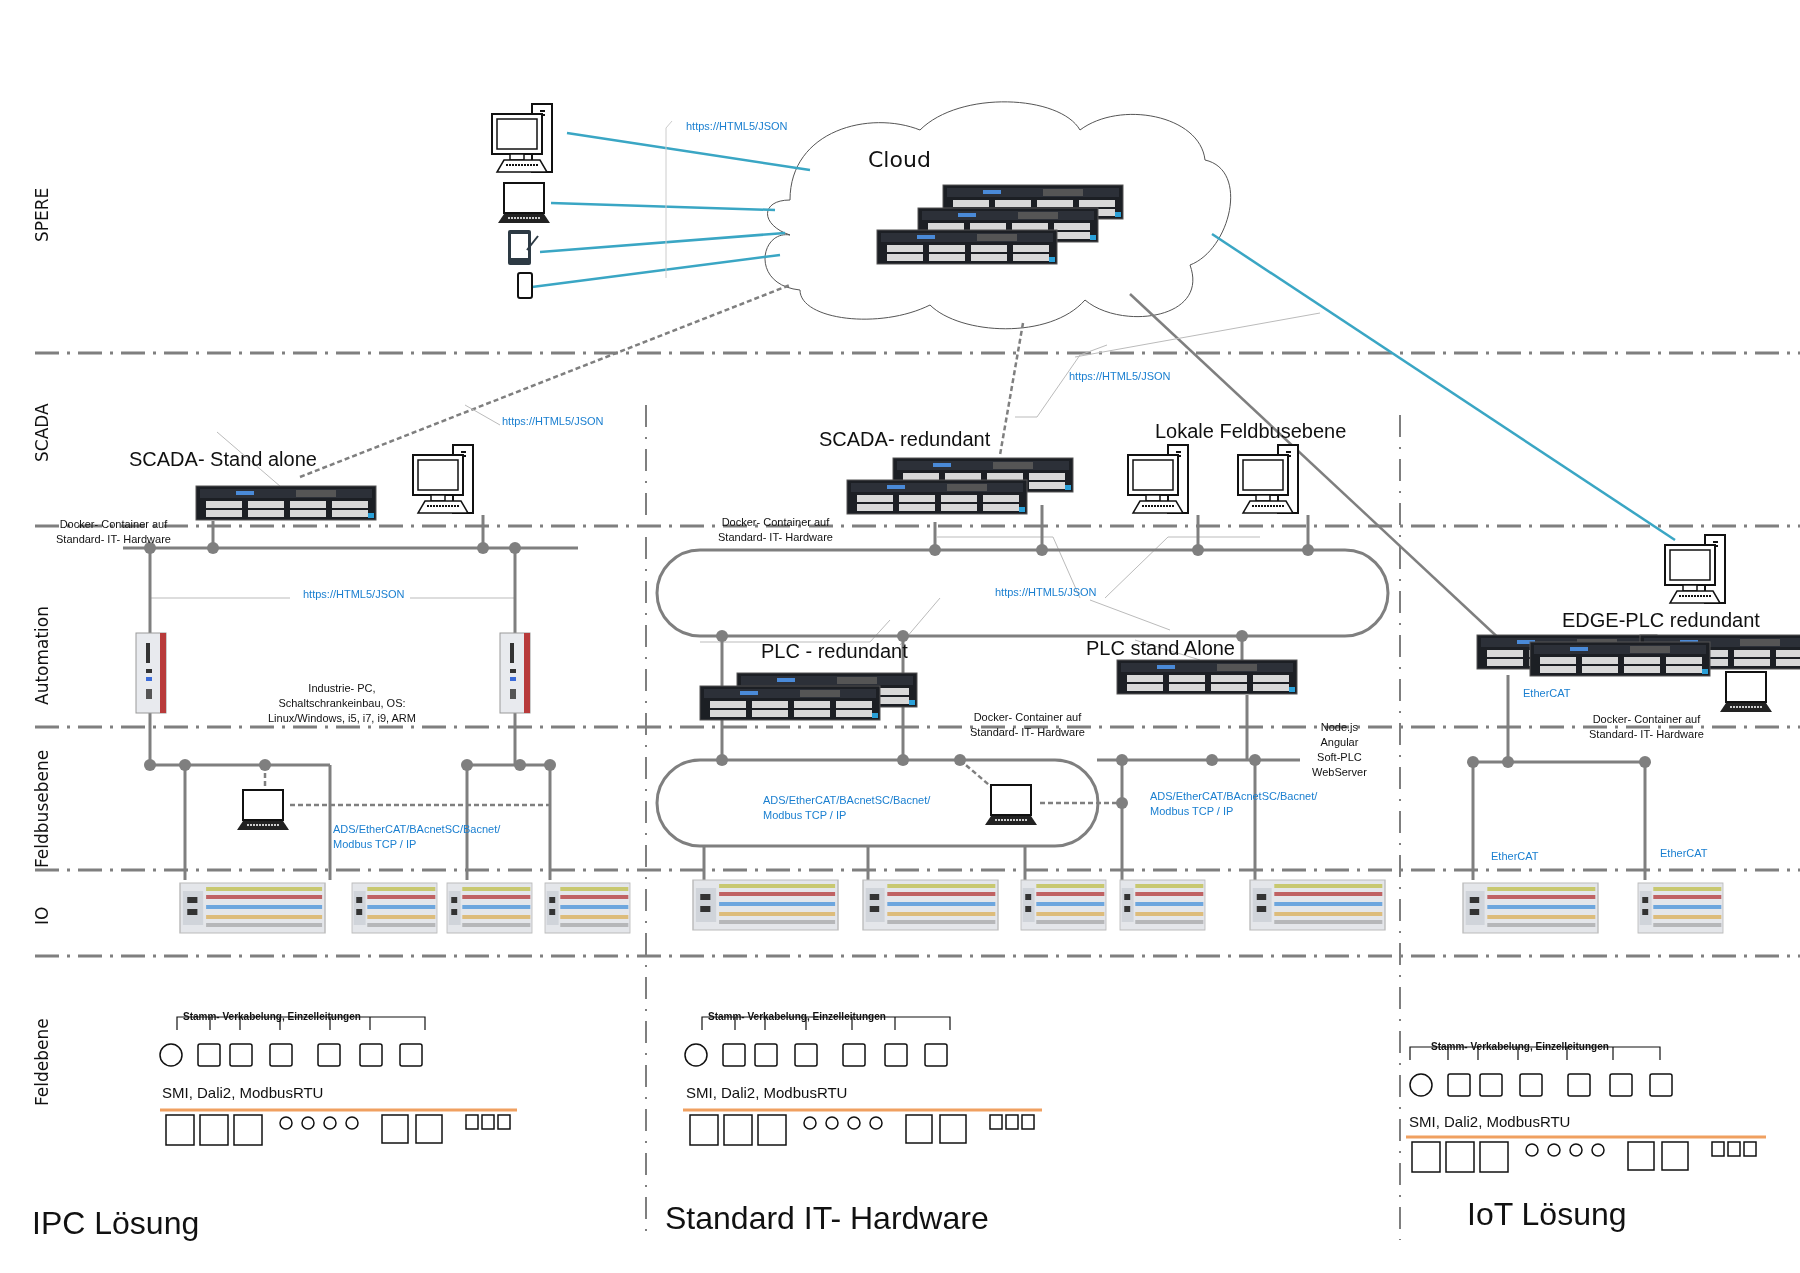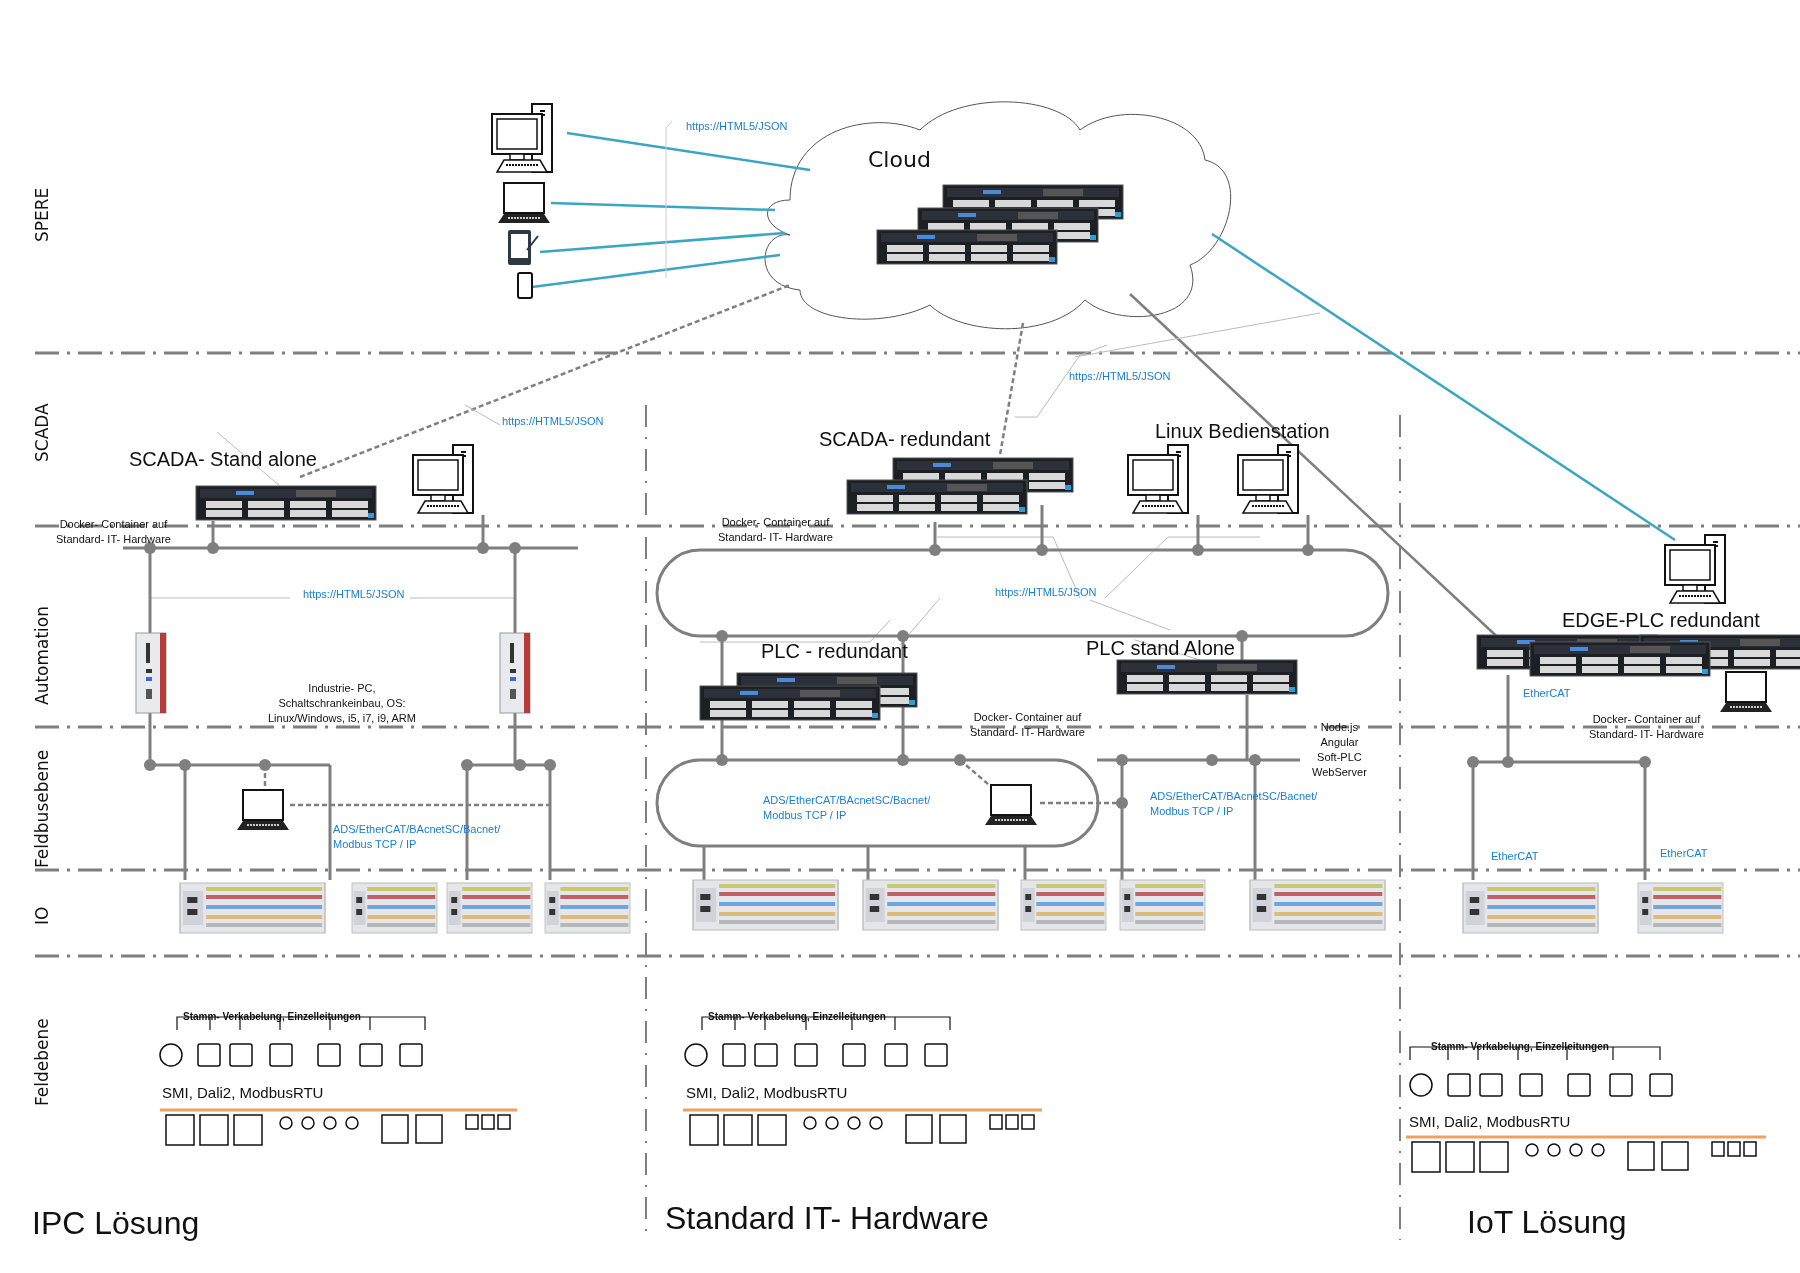--- a/index.html
+++ b/index.html
@@ -390,21 +390,21 @@
   <div>Industrie- PC,</div>
   <div>Schaltschrankeinbau, OS:</div>
   <div>Linux/Windows, i5, i7, i9, ARM</div>
 </div>
 
 <div class="lbl title-lg" style="left:819px; top:428px;">SCADA- redundant</div>
 <div class="note" style="left:718px; top:479px;">
   <div>Docker- Container auf</div>
   <div>Standard- IT- Hardware</div>
 </div>
-<div class="lbl title-lg" style="left:1155px; top:420px;">Linux Bedienstation</div>
+<div class="lbl title-lg" style="left:1155px; top:420px;">Lokale Feldbusebene</div>
 <div class="lbl title-lg" style="left:761px; top:640px;">PLC - redundant</div>
 <div class="lbl title-lg" style="left:1086px; top:637px;">PLC stand Alone</div>
 <div class="note" style="left:970px; top:674px;">
   <div>Docker- Container auf</div>
   <div>Standard- IT- Hardware</div>
 </div>
 <div class="note" style="left:1312px; top:684px;">
   <div>Node.js</div>
   <div>Angular</div>
   <div>Soft-PLC</div>
@@ -419,13 +419,13 @@
 
 <div class="small" style="left:183px; top:1011px;">Stamm- Verkabelung, Einzelleitungen</div>
 <div class="small" style="left:708px; top:1011px;">Stamm- Verkabelung, Einzelleitungen</div>
 <div class="small" style="left:1431px; top:1041px;">Stamm- Verkabelung, Einzelleitungen</div>
 <div class="sub" style="left:162px; top:1084px;">SMI, Dali2, ModbusRTU</div>
 <div class="sub" style="left:686px; top:1084px;">SMI, Dali2, ModbusRTU</div>
 <div class="sub" style="left:1409px; top:1113px;">SMI, Dali2, ModbusRTU</div>
 
 <div class="solution" style="left:32px; top:1205px;">IPC Lösung</div>
 <div class="solution" style="left:665px; top:1200px;">Standard  IT- Hardware</div>
-<div class="solution" style="left:1467px; top:1196px;margin-top:8px;">IoT Lösung</div>
+<div class="solution" style="left:1467px; top:1196px;">IoT Lösung</div>
 
 </body></html>

